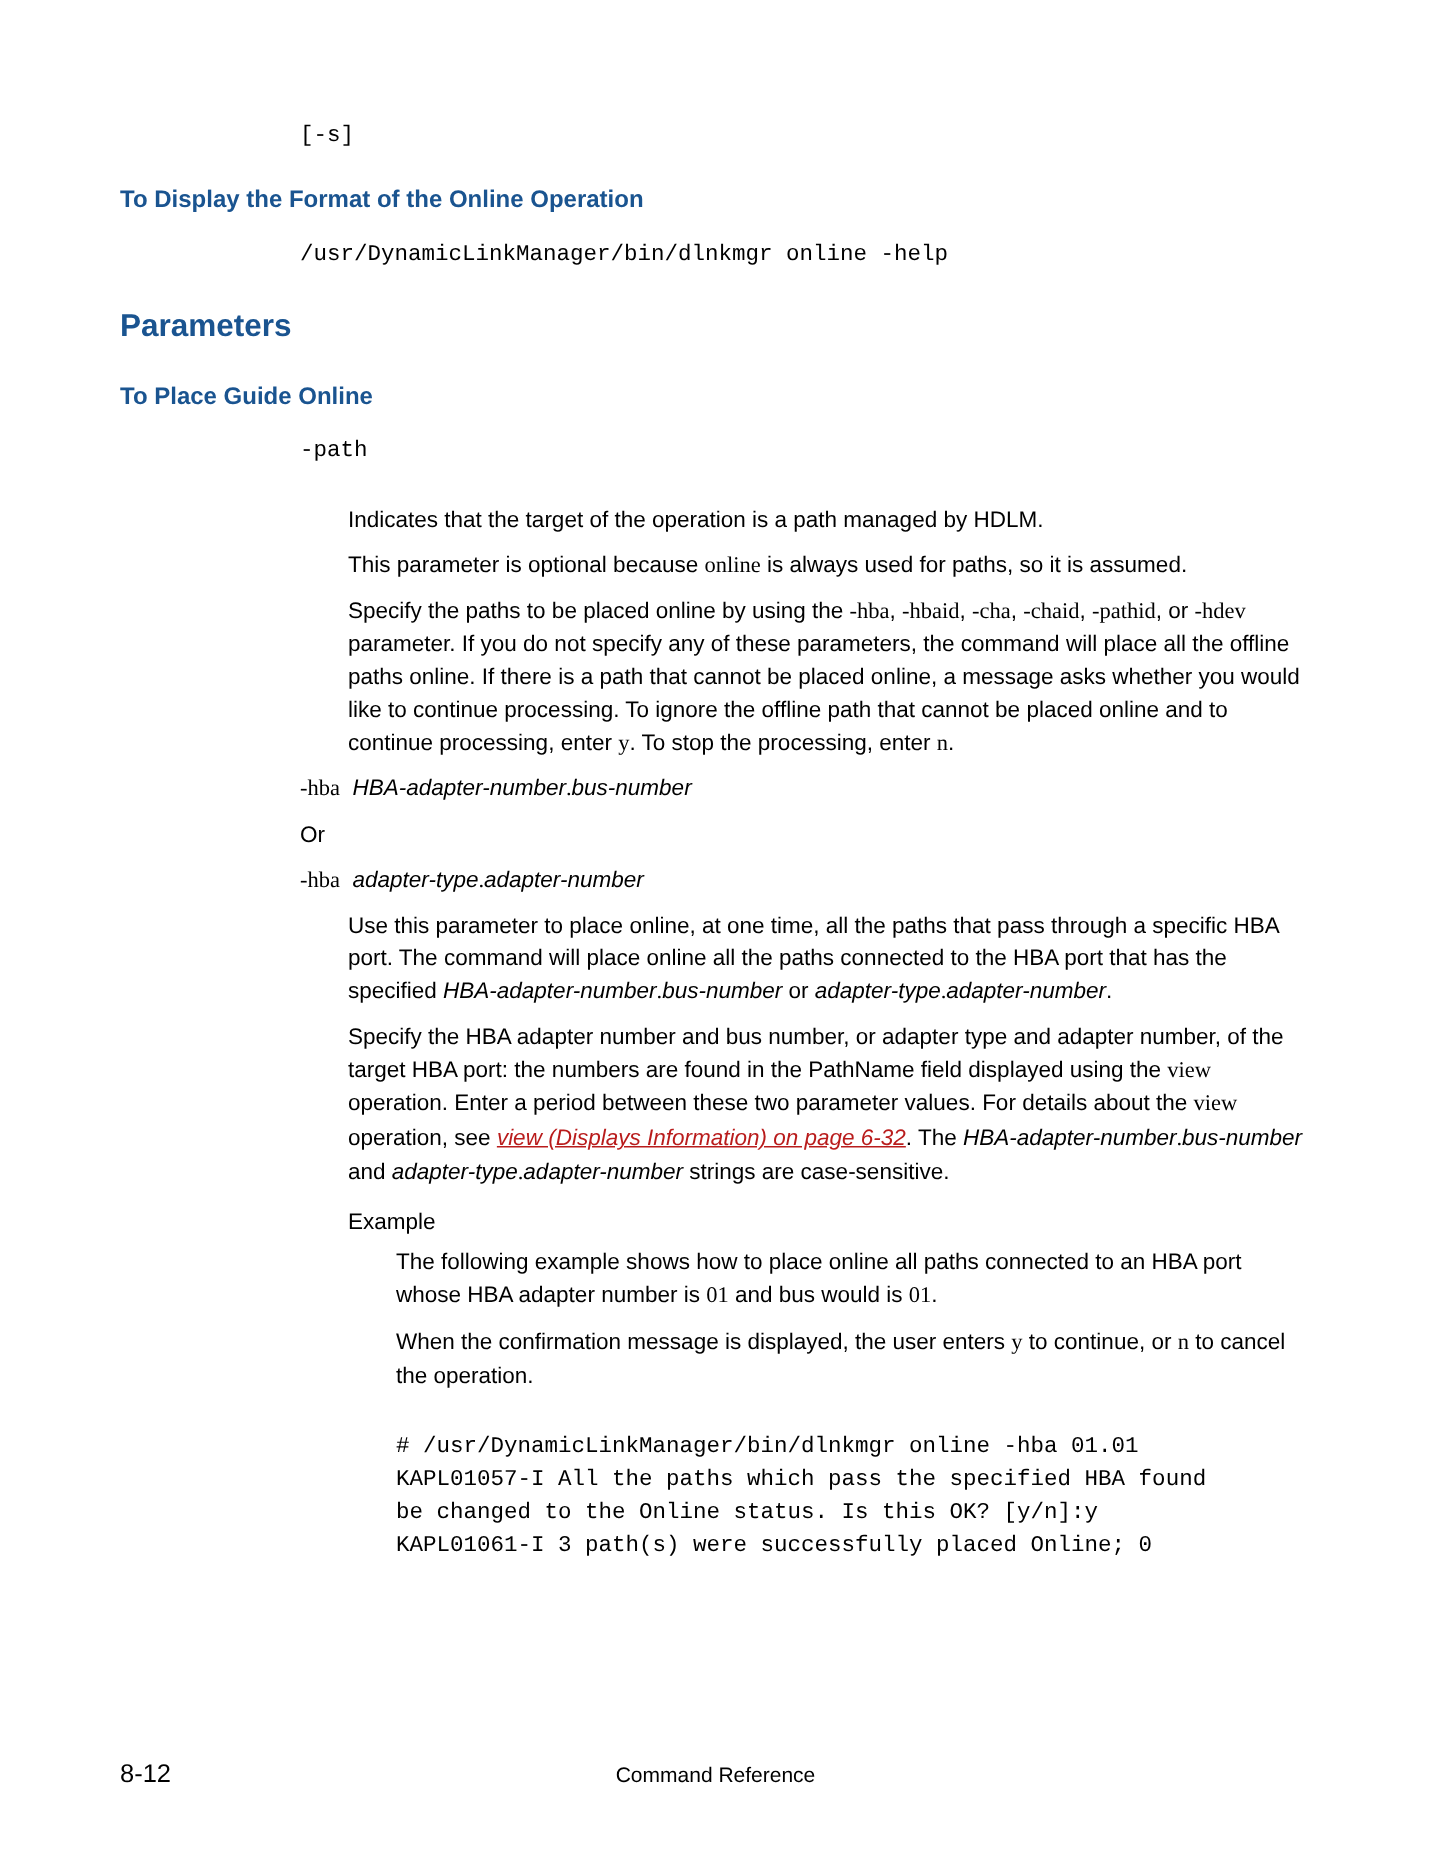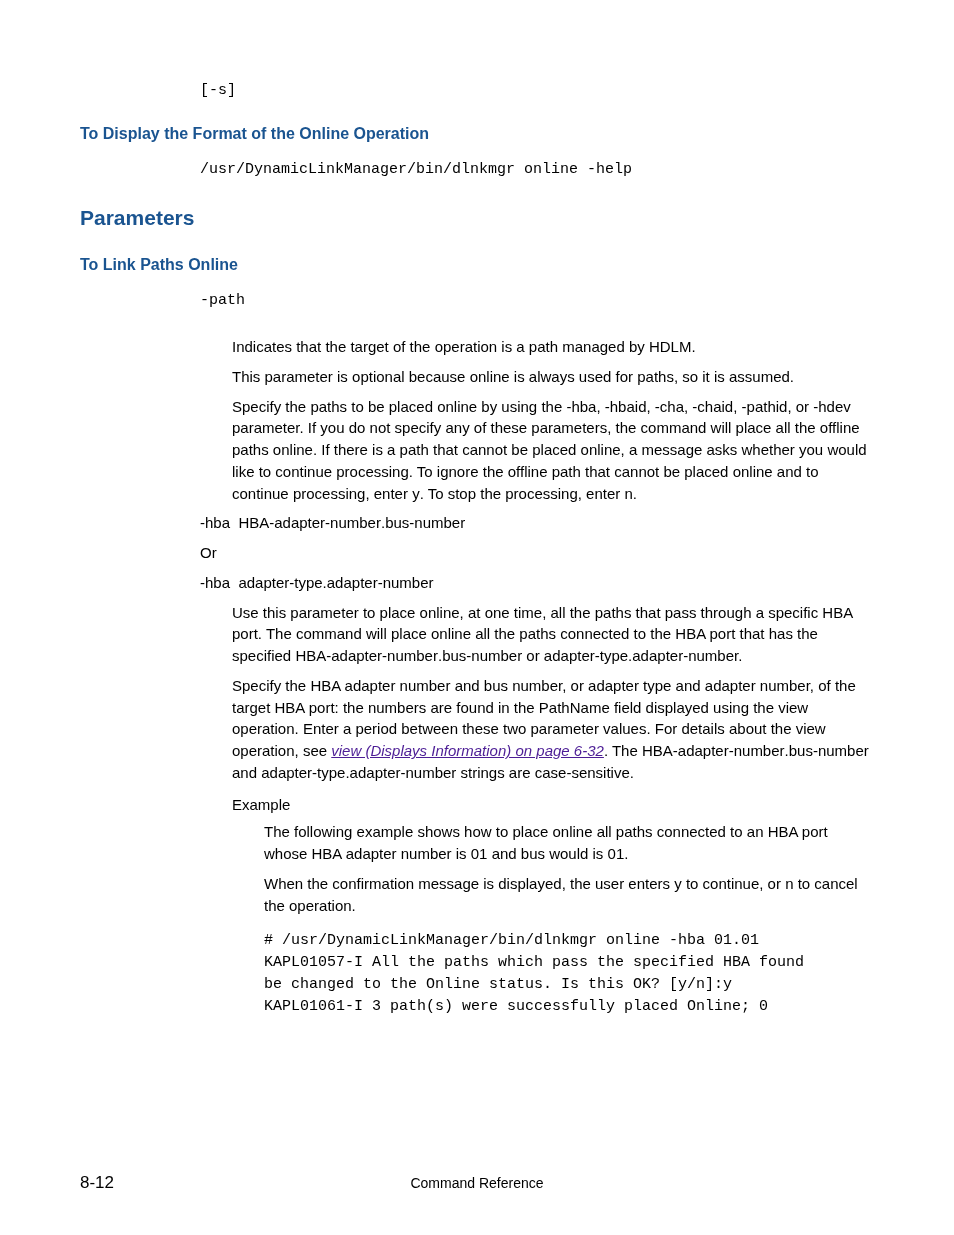--- a/index.html
+++ b/index.html
@@ -12,23 +12,24 @@
       height: 1235px;
       background: #fff;
       font-family: Verdana, Geneva, sans-serif;
       font-size: 15px;
       line-height: 1.45;
       color: #000;
       padding: 80px 80px 40px 80px;
       position: relative;
     }
     .mono {
-      font-family: Liberation Sans, sans-serif;
+      font-family: Liberation Serif, serif;
     }
     .italic {
+      font-style: italic;
     }
     .code-block {
       font-family: "Courier New", Courier, monospace;
       margin-left: 120px;
       margin-bottom: 20px;
     }
     .h3 {
       color: #1a5490;
       font-weight: bold;
       font-size: 16px;
@@ -61,24 +62,24 @@
       margin-bottom: 6px;
       margin-top: 10px;
     }
     .example-desc {
       margin-left: 184px;
       margin-bottom: 8px;
     }
     .example-code {
       font-family: "Courier New", Courier, monospace;
       margin-left: 184px;
-      margin-top: 14px;
+      margin-top: 26px;
     }
     .link {
-      color: #4c1d95;
+      color: #b91c1c;
       text-decoration: underline;
       font-style: italic;
     }
     .footer {
       position: absolute;
       bottom: 40px;
       left: 80px;
       right: 80px;
     }
     .footer-line {
@@ -105,21 +106,21 @@
 <body>
 
 <div class="code-block">[-s]</div>
 
 <div class="h3">To Display the Format of the Online Operation</div>
 
 <div class="code-block">/usr/DynamicLinkManager/bin/dlnkmgr online -help</div>
 
 <div class="h2">Parameters</div>
 
-<div class="h3">To Link Paths Online</div>
+<div class="h3">To Place Guide Online</div>
 
 <div class="param-name">-path</div>
 
 <div class="param-desc">Indicates that the target of the operation is a path managed by HDLM.</div>
 
 <div class="param-desc">
   <span>This parameter is optional because </span><span class="mono">online</span><span> is always used for paths, so it is assumed.</span>
 </div>
 
 <div class="param-desc">

